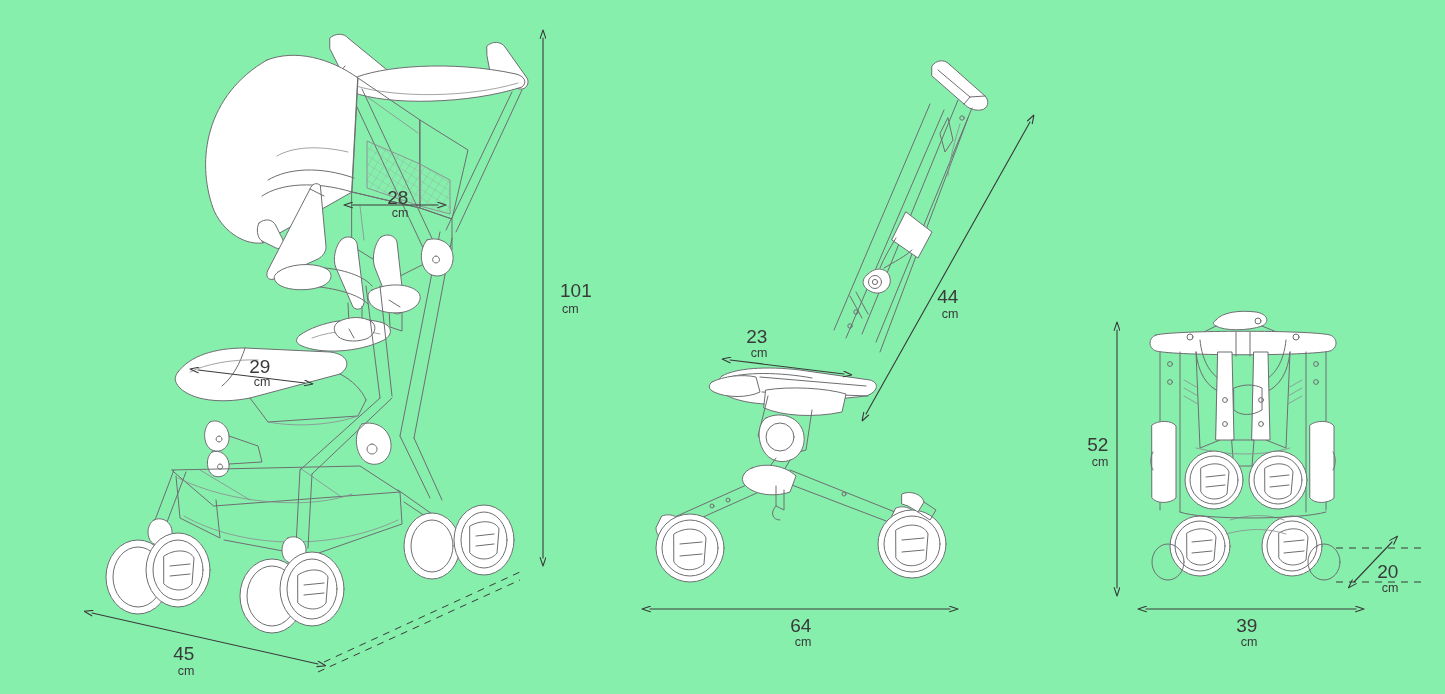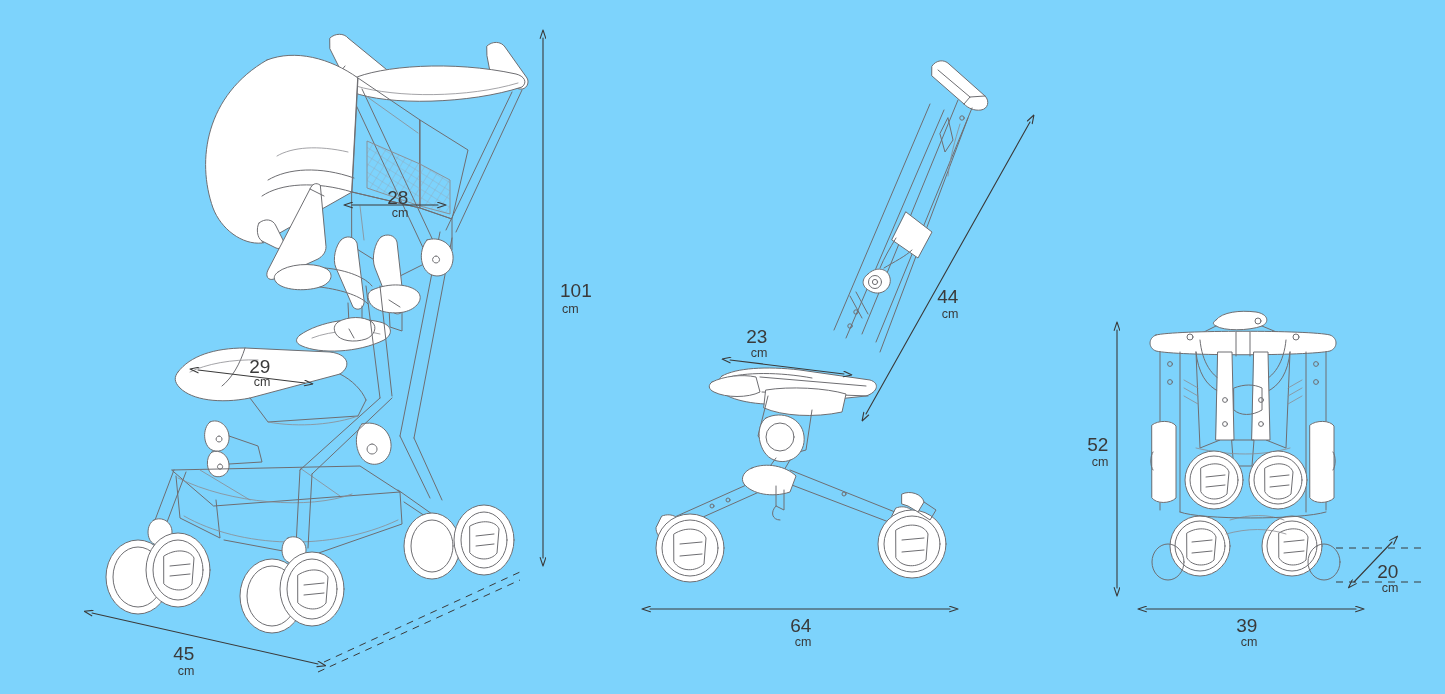--- a/index.html
+++ b/index.html
@@ -6,21 +6,21 @@
   html,body{margin:0;padding:0;background:#ffffff;}
   body{
     width:1445px;height:694px;
     font-family:"Liberation Sans", sans-serif;
     overflow:hidden;
     position:relative;
   }
   #sheet{
     position:absolute;inset:0;
     width:1445px;height:694px;
-    background:#7dd3fc;
+    background:#86efac;
   }
   svg.drawing{
     position:absolute;top:0;left:0;
     width:1445px;height:694px;
     display:block;
   }
   .ln{fill:none;stroke:#6e6e72;stroke-width:1;stroke-linecap:round;stroke-linejoin:round;}
   .ln-f{fill:#ffffff;stroke:#6e6e72;stroke-width:1;stroke-linejoin:round;stroke-linecap:round;}
   .ln-t{fill:none;stroke:#8b8b90;stroke-width:.8;stroke-linecap:round;stroke-linejoin:round;}
   .dim{fill:none;stroke:#3a3a3a;stroke-width:1.1;stroke-linecap:round;}

